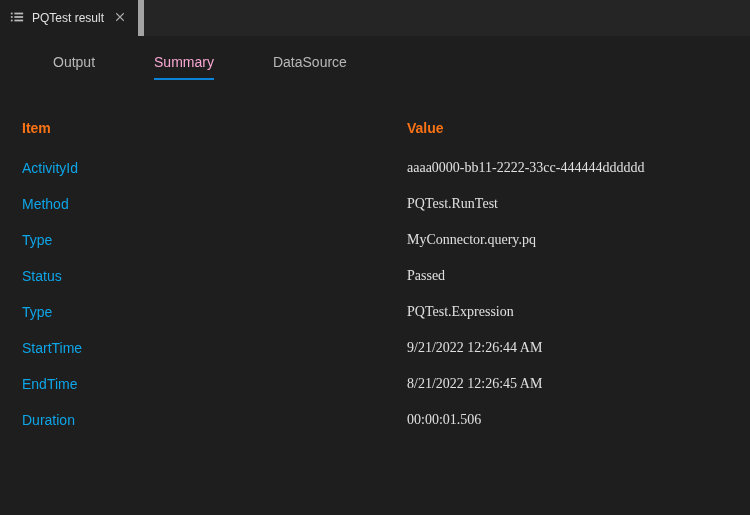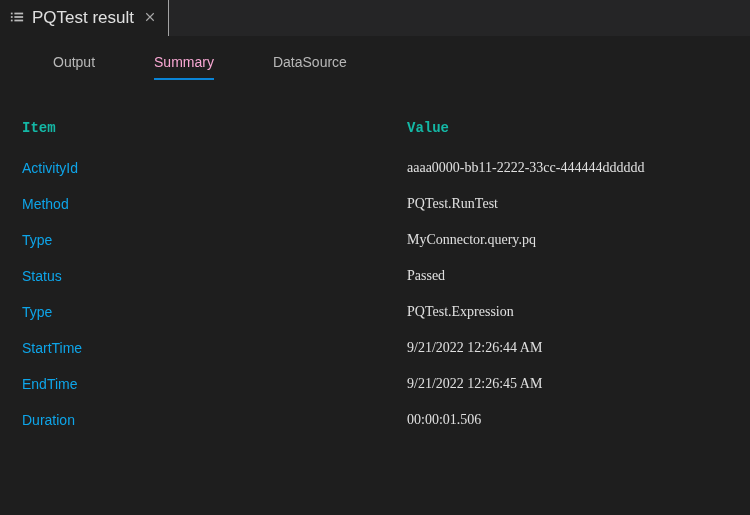--- a/index.html
+++ b/index.html
@@ -20,24 +20,24 @@
       display: flex;
       background: #252526;
       height: 36px;
     }
     .tab {
       display: flex;
       align-items: center;
       padding: 0 10px;
       background: #1e1e1e;
       color: #e0e0e0;
-      font-size: 17px;
+      font-size: 12px;
       gap: 8px;
       cursor: pointer;
-      border-right: 1px solid #a3a3a3;
+      border-right: 6px solid #a3a3a3;
     }
     .tab .menu-icon {
       font-size: 13px;
       opacity: 0.9;
     }
     .tab .close-icon {
       font-size: 14px;
       opacity: 0.8;
       padding: 2px 2px;
     }
@@ -77,22 +77,22 @@
     }
     .col-val {
       flex: 1;
       color: #e0e0e0;
       font-family: Liberation Serif, serif;
       font-size: 14px;
       white-space: nowrap;
     }
     .row.header .col-key,
     .row.header .col-val {
-      font-family: Liberation Mono, monospace;
-      color: #14b8a6;
+      font-family: Liberation Sans, sans-serif;
+      color: #f97316;
     }
   </style>
 </head>
 <body>
 
 <div class="tab-bar">
   <div class="tab">
     <span class="menu-icon">
       <svg width="14" height="14" viewBox="0 0 16 16" fill="none">
         <rect x="1" y="3" width="2" height="2" fill="#cccccc"></rect>
@@ -142,19 +142,19 @@
   <div class="row">
     <div class="col-key">Type</div>
     <div class="col-val">PQTest.Expression</div>
   </div>
   <div class="row">
     <div class="col-key">StartTime</div>
     <div class="col-val">9/21/2022 12:26:44 AM</div>
   </div>
   <div class="row">
     <div class="col-key">EndTime</div>
-    <div class="col-val">9/21/2022 12:26:45 AM</div>
+    <div class="col-val">8/21/2022 12:26:45 AM</div>
   </div>
   <div class="row">
     <div class="col-key">Duration</div>
     <div class="col-val">00:00:01.506</div>
   </div>
 </div>
 
 </body></html>

